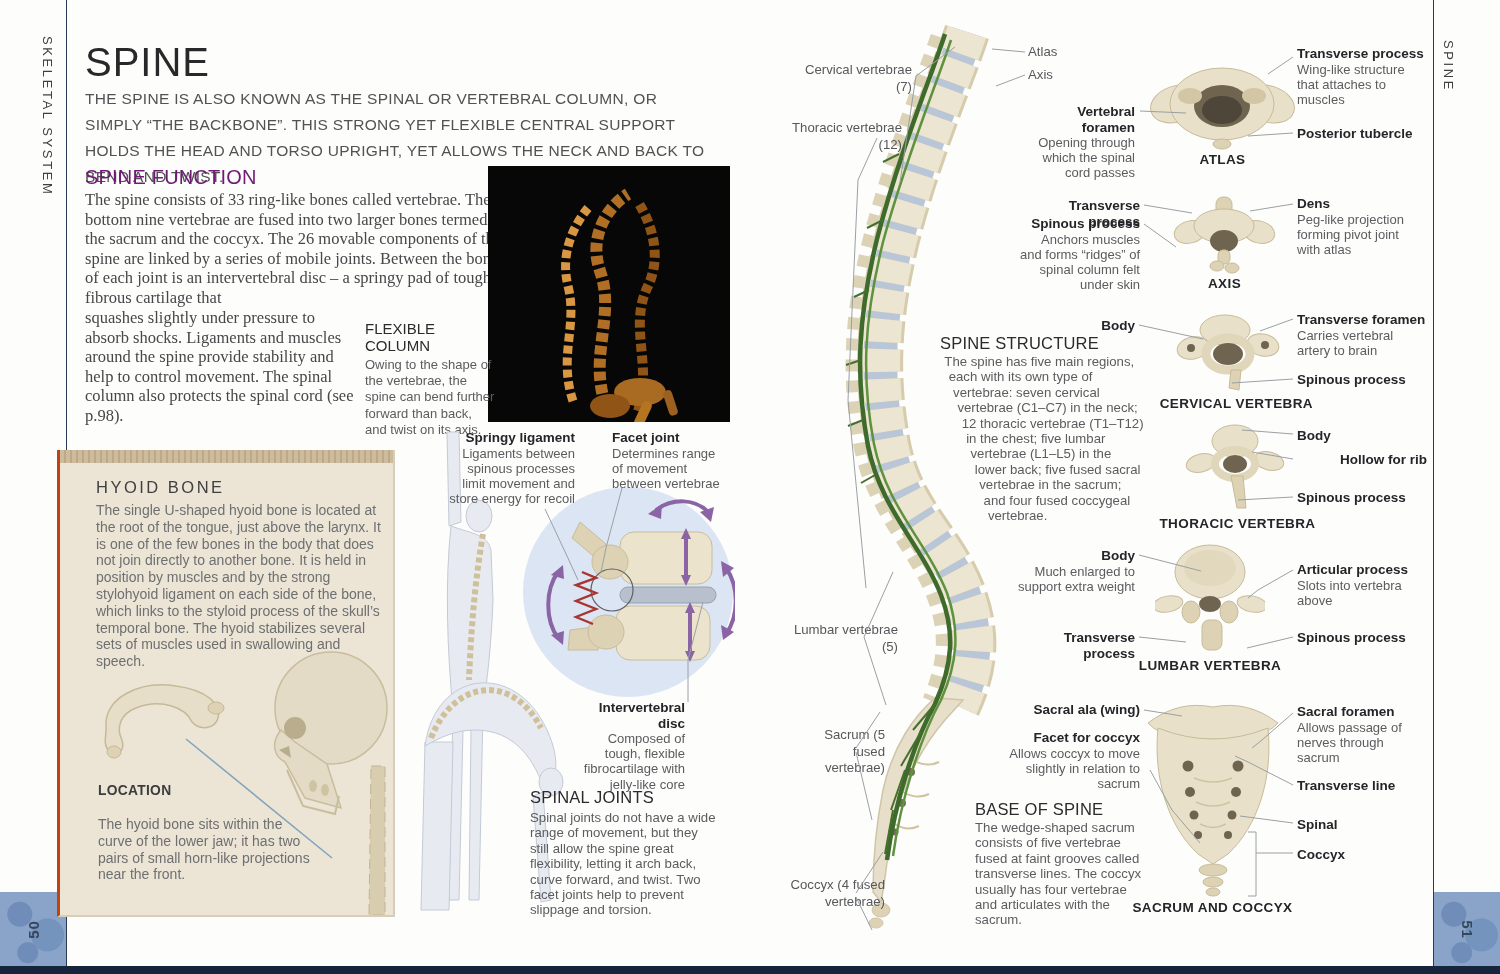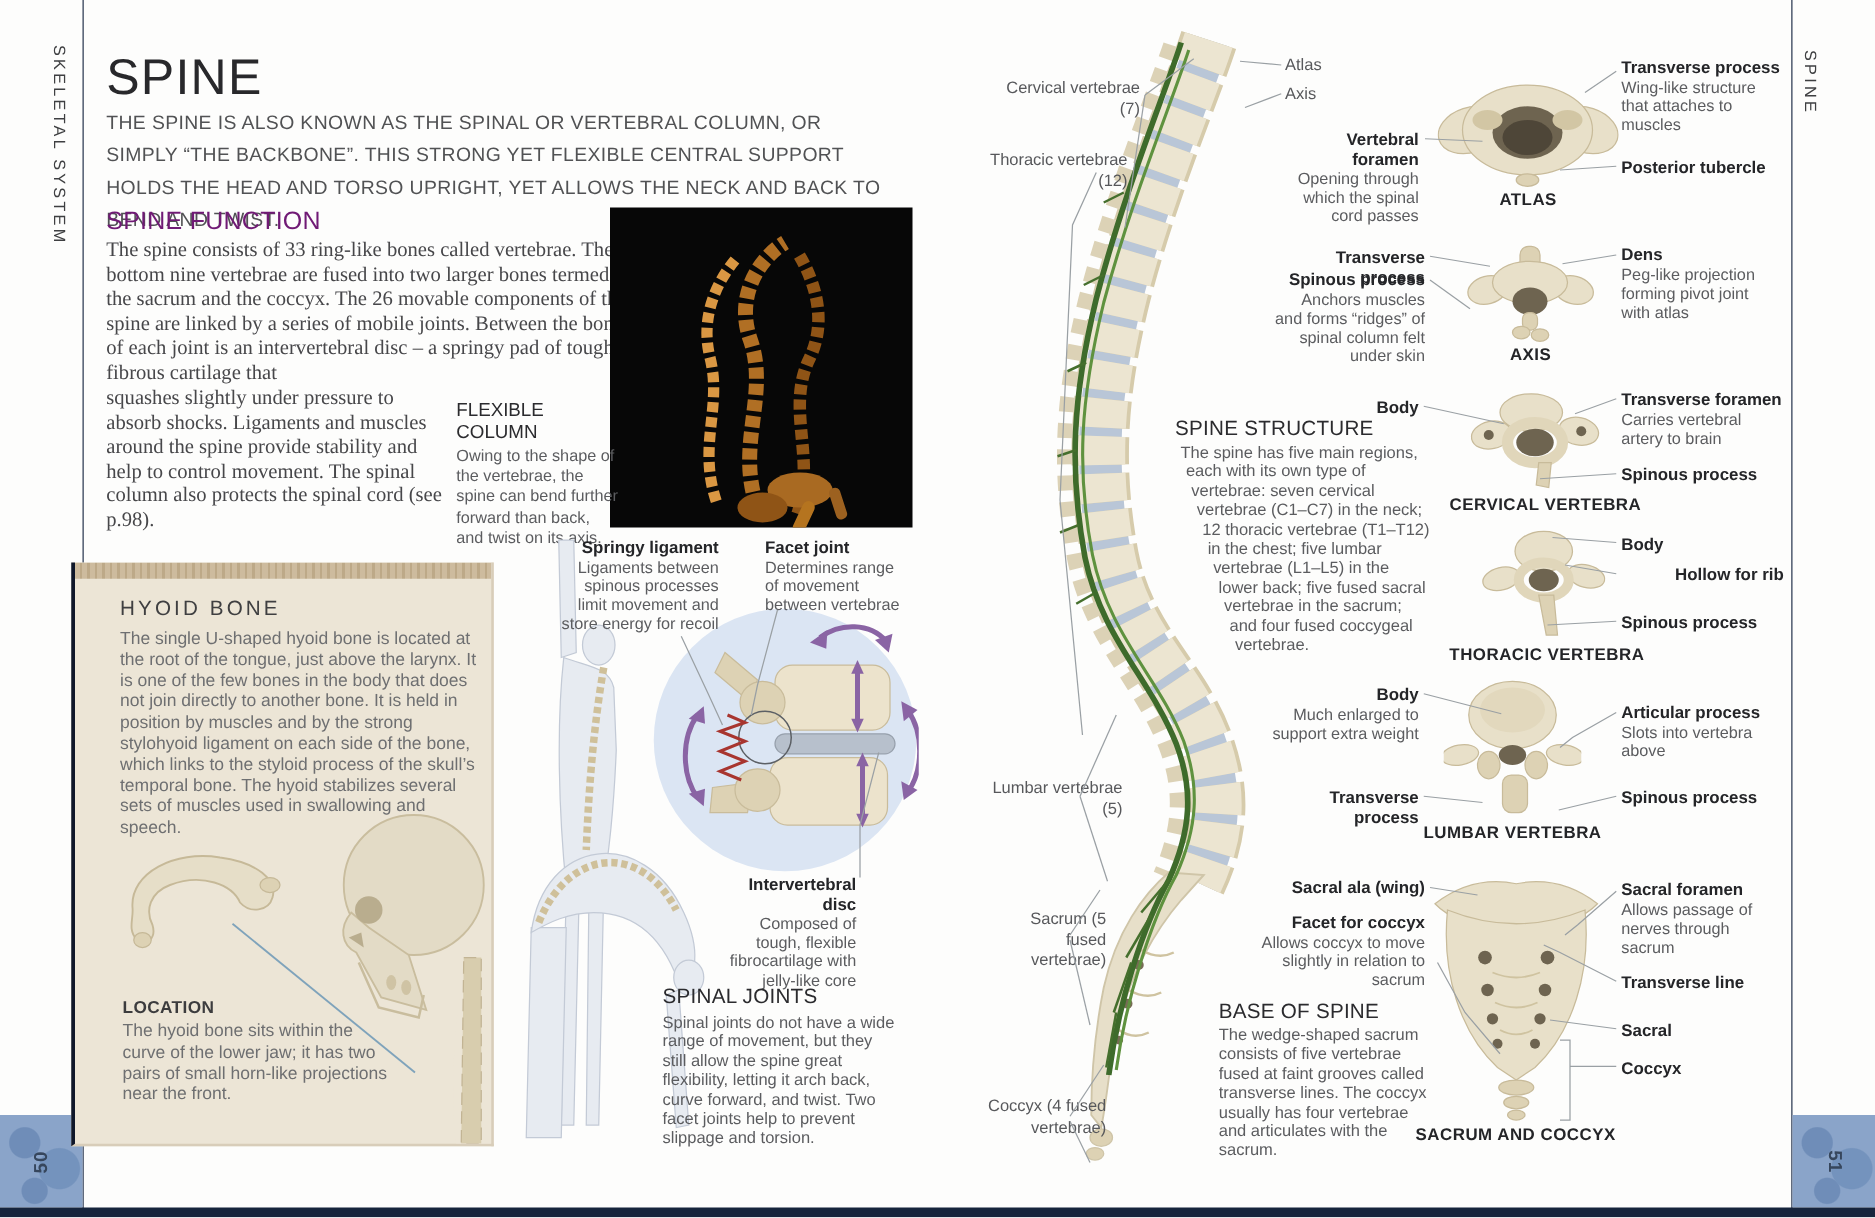--- a/index.html
+++ b/index.html
@@ -20,21 +20,21 @@
   .h2{font-size:20px;color:#701a75;letter-spacing:.2px;}
   .serif{font-family:"Liberation Serif","DejaVu Serif",serif;font-size:16.5px;line-height:19.6px;color:#47474a;}
   .ann-t{font-weight:bold;font-size:13.5px;line-height:15.5px;color:#242528;}
   .ann-d{font-size:13px;line-height:15.2px;color:#5b5c5f;}
   .ra{text-align:right;}
   .cap{font-weight:bold;font-size:13.5px;letter-spacing:.4px;color:#242528;text-align:center;}
   .region{font-size:13.2px;line-height:16.5px;color:#57585b;}
   .sec-h{font-size:16.5px;color:#2b2b2e;letter-spacing:.2px;text-align:center;}
   .sec-b{font-size:13.2px;line-height:15.4px;color:#5b5c5f;}
   .hyoid-box{position:absolute;left:57px;top:450px;width:333px;height:465px;background:#ece5d6;overflow:hidden;
-             border-right:2px solid #d8cdb9;border-bottom:2px solid #d8cdb9;border-left:3px solid #0f172a;}
+             border-right:2px solid #d8cdb9;border-bottom:2px solid #d8cdb9;border-left:3px solid #c2410c;}
   .hyoid-strip{position:absolute;left:0;top:0;width:100%;height:13px;
                background:repeating-linear-gradient(90deg,#cdbb9e 0 4px,#bda988 4px 6px);}
   .hyoid-h{font-size:16.5px;letter-spacing:2.5px;color:#3f3f41;}
   .hyoid-b{font-size:14px;line-height:16.8px;color:#6e6f71;}
   .loc-h{font-size:13.8px;font-weight:bold;color:#3c3c3e;letter-spacing:.3px;}
   .fc-h{font-size:15px;color:#2b2b2e;}
   .fc-b{font-size:13px;line-height:16.2px;color:#5b5c5f;}
   .spacer-spine{float:left;width:58px;height:205px;shape-outside:polygon(0 0,0 100%,100% 100%);}
   svg{display:block;}
 </style>
@@ -96,21 +96,21 @@
       <path d="M130,140 C118,150 118,260 122,269 L150,269 L150,120 Z" fill="#ece5d6"></path>
       <path d="M128,120 L142,120 L142,269 L126,269 Z" fill="#d8cdae" stroke="#c2b494" stroke-width="1" stroke-dasharray="10 5"></path>
       <circle cx="88" cy="62" r="56" fill="#e3dbc6" stroke="#c9bd9e" stroke-width="1.5"></circle>
       <path d="M38,84 C28,96 30,110 42,116 L62,152 L98,162 L84,118 L52,96 Z" fill="#e3dbc6" stroke="#c9bd9e" stroke-width="1.5"></path>
       <circle cx="52" cy="82" r="11" fill="#b9ad8e"></circle>
       <path d="M36,104 L46,100 L48,112 Z" fill="#b9ad8e"></path>
       <path d="M44,124 L60,160 L92,168 L96,150" fill="none" stroke="#c9bd9e" stroke-width="2"></path>
       <ellipse cx="70" cy="140" rx="4" ry="6" fill="#cfc3a4"></ellipse>
       <ellipse cx="82" cy="144" rx="4" ry="6" fill="#cfc3a4"></ellipse>
     </svg>
-    <div class="abs loc-h" style="left:38px;top:348px;">LOCATION</div>
+    <div class="abs loc-h" style="left:38px;top:333px;">LOCATION</div>
     <div class="abs hyoid-b" style="left:38px;top:366px;width:218px;">The hyoid bone sits within the curve of the lower jaw; it has two pairs of small horn-like projections near the front.</div>
   </div>
 
   <svg class="abs" style="left:395px;top:430px;" width="170" height="490" viewBox="0 0 170 490">
     <g fill="#e7ebf1" stroke="#c3cad6" stroke-width="1">
       <path d="M52,2 L64,2 L66,92 L54,96 Z"></path>
       <ellipse cx="84" cy="86" rx="13" ry="16"></ellipse>
       <path d="M56,96 C78,104 92,104 96,120 L98,170 C96,220 92,250 88,280 L84,470 L74,470 L76,300 L68,300 L64,470 L54,470 L58,280 C52,220 50,150 56,96 Z"></path>
       <path d="M30,312 L58,312 L54,480 L26,480 Z"></path>
       <path d="M30,316 C40,240 120,230 152,300 C166,330 162,352 150,362 C140,330 120,300 80,300 C60,300 44,308 30,316 Z"></path>
@@ -347,21 +347,21 @@
     <ellipse cx="75" cy="172" rx="14" ry="6" fill="#ddd2b4" stroke="#c8bb9a"></ellipse>
     <ellipse cx="75" cy="184" rx="10" ry="5" fill="#ddd2b4" stroke="#c8bb9a"></ellipse>
     <ellipse cx="75" cy="194" rx="7" ry="4" fill="#ddd2b4" stroke="#c8bb9a"></ellipse>
   </svg>
   <div class="abs cap" style="left:1125px;top:900px;width:175px;">SACRUM AND COCCYX</div>
   <div class="abs" style="left:1297px;top:704px;width:132px;">
     <div class="ann-t">Sacral foramen</div>
     <div class="ann-d">Allows passage of nerves through sacrum</div>
   </div>
   <div class="abs ann-t" style="left:1297px;top:778px;width:130px;">Transverse line</div>
-  <div class="abs ann-t" style="left:1297px;top:817px;width:130px;">Sacral</div>
+  <div class="abs ann-t" style="left:1297px;top:817px;width:130px;">Spinal</div>
   <div class="abs ann-t" style="left:1297px;top:847px;width:130px;">Coccyx</div>
 
   <svg class="abs" style="left:0;top:0;pointer-events:none;" width="1500" height="974" viewBox="0 0 1500 974">
     <g fill="none" stroke="#9aa0a4" stroke-width="1">
 
       <polyline points="545,509 567,556 578,580"></polyline>
       <polyline points="622,488 606,548 601,572"></polyline>
       <polyline points="688,702 688,660 703,602"></polyline>
 
       <polyline points="916,76 955,47"></polyline>

